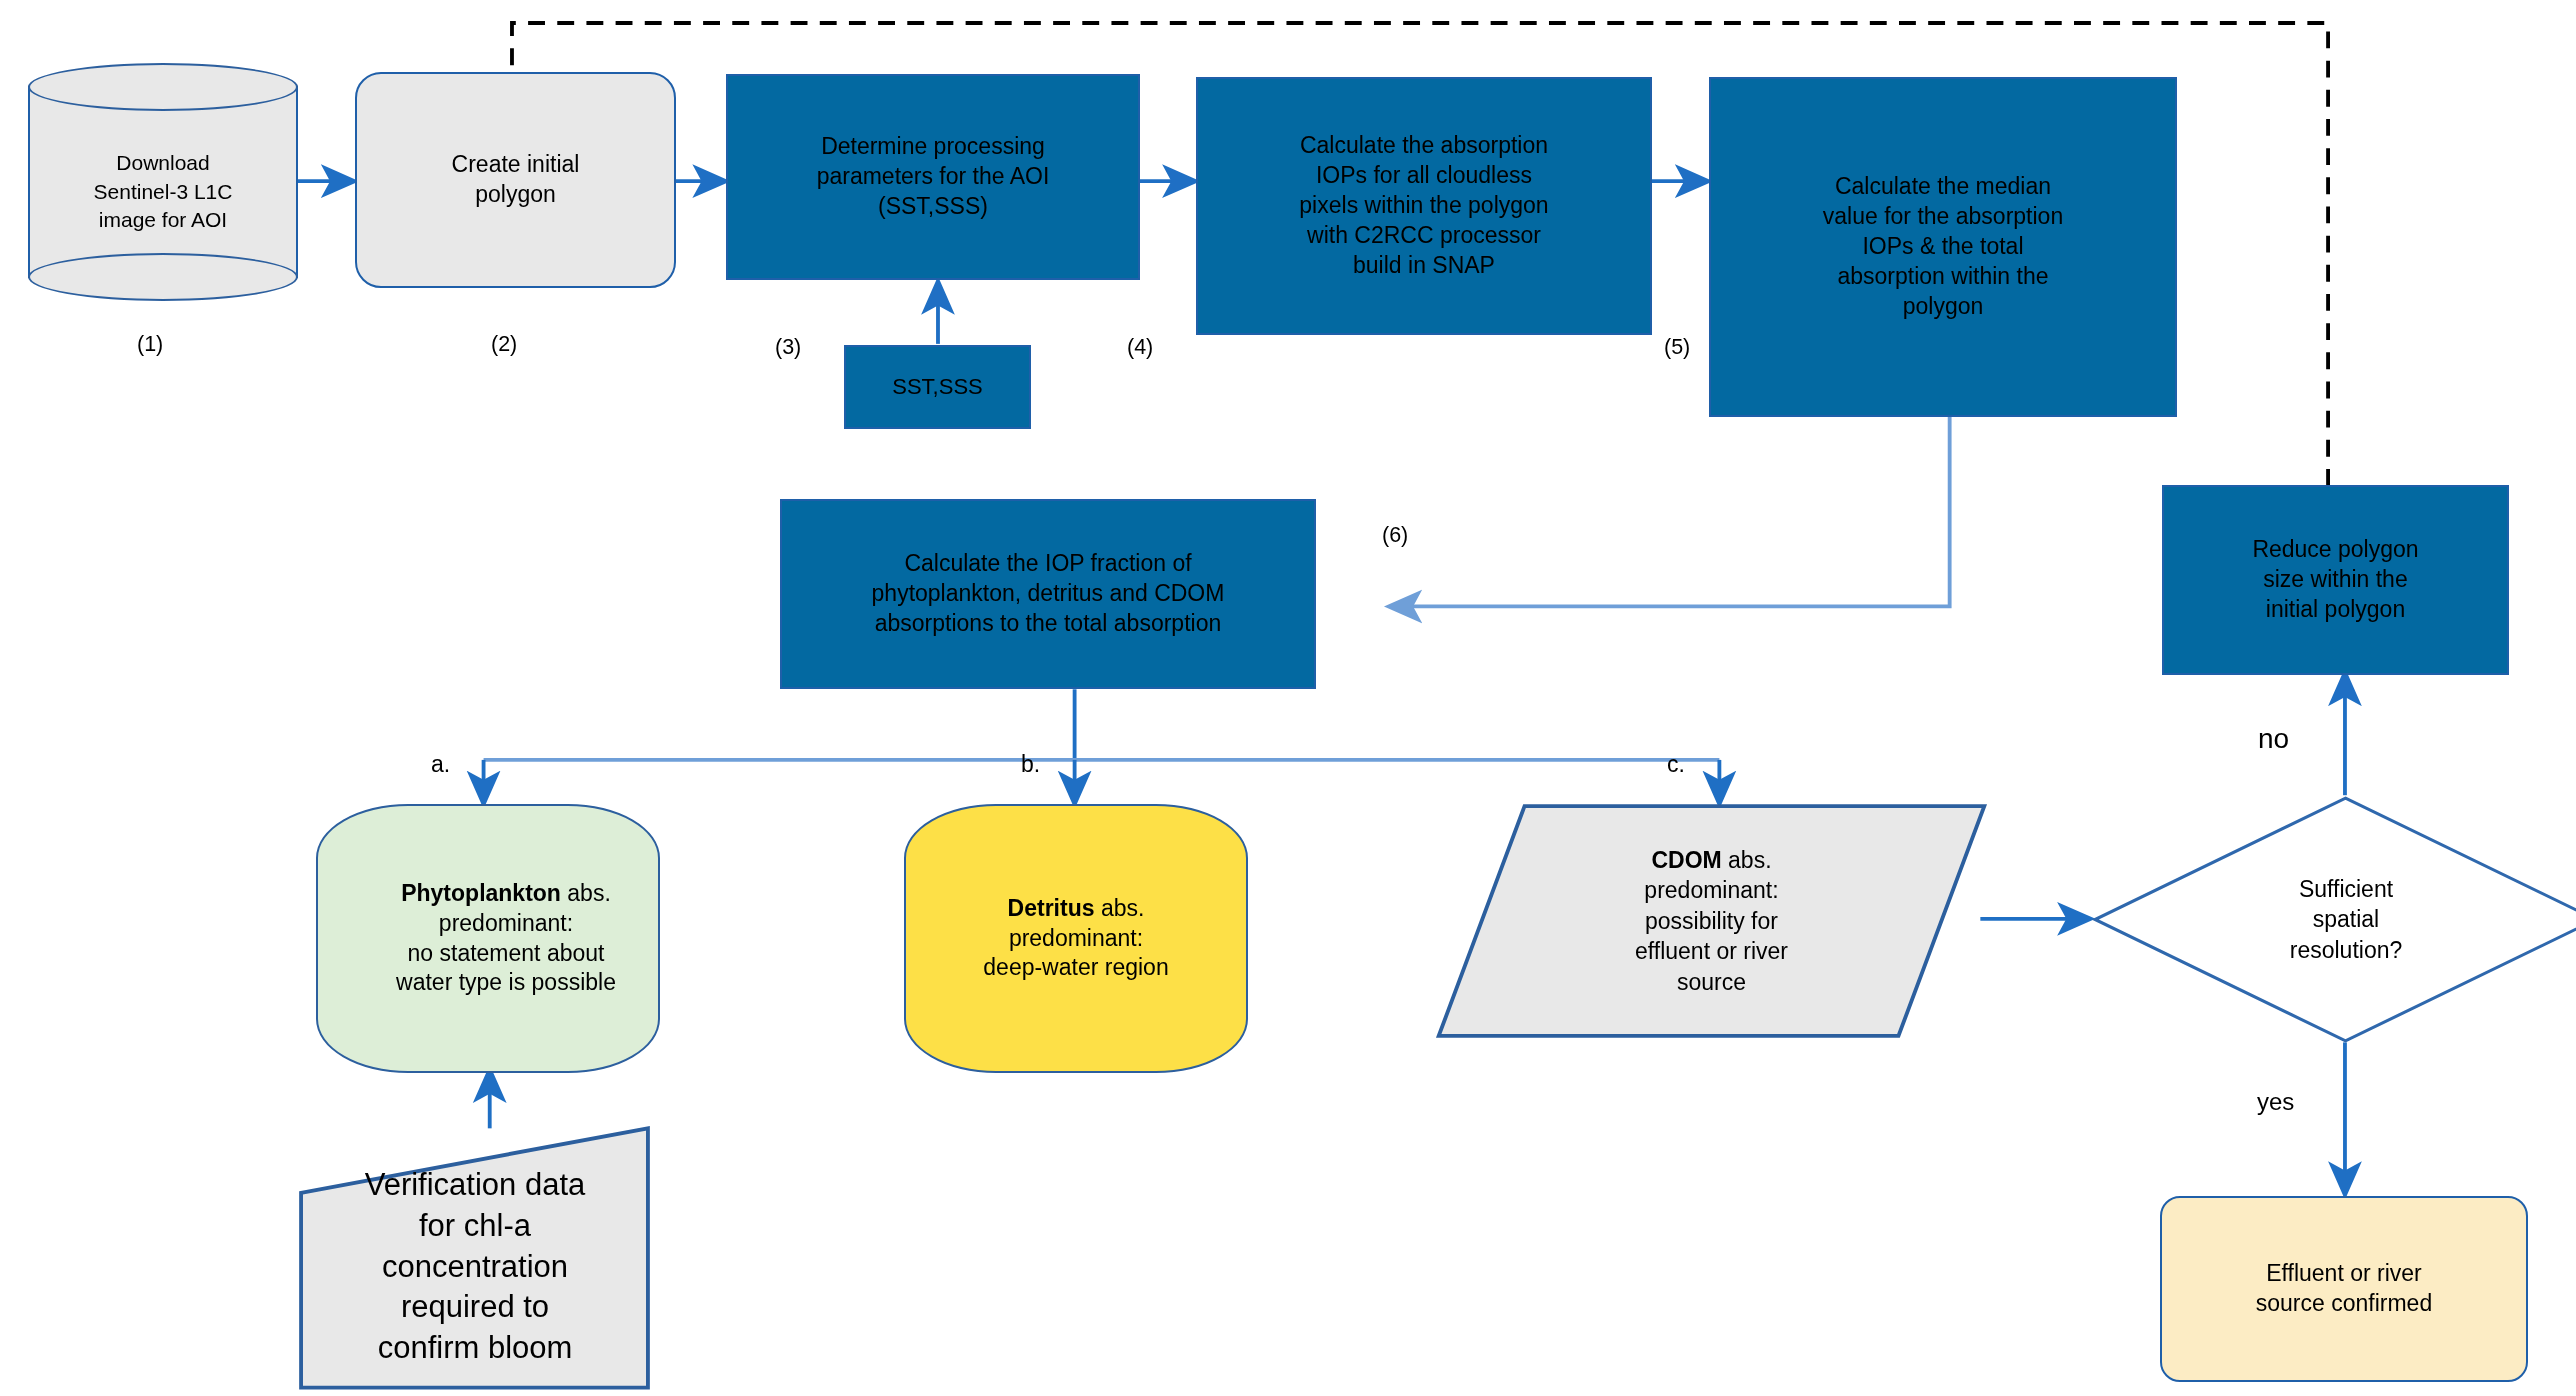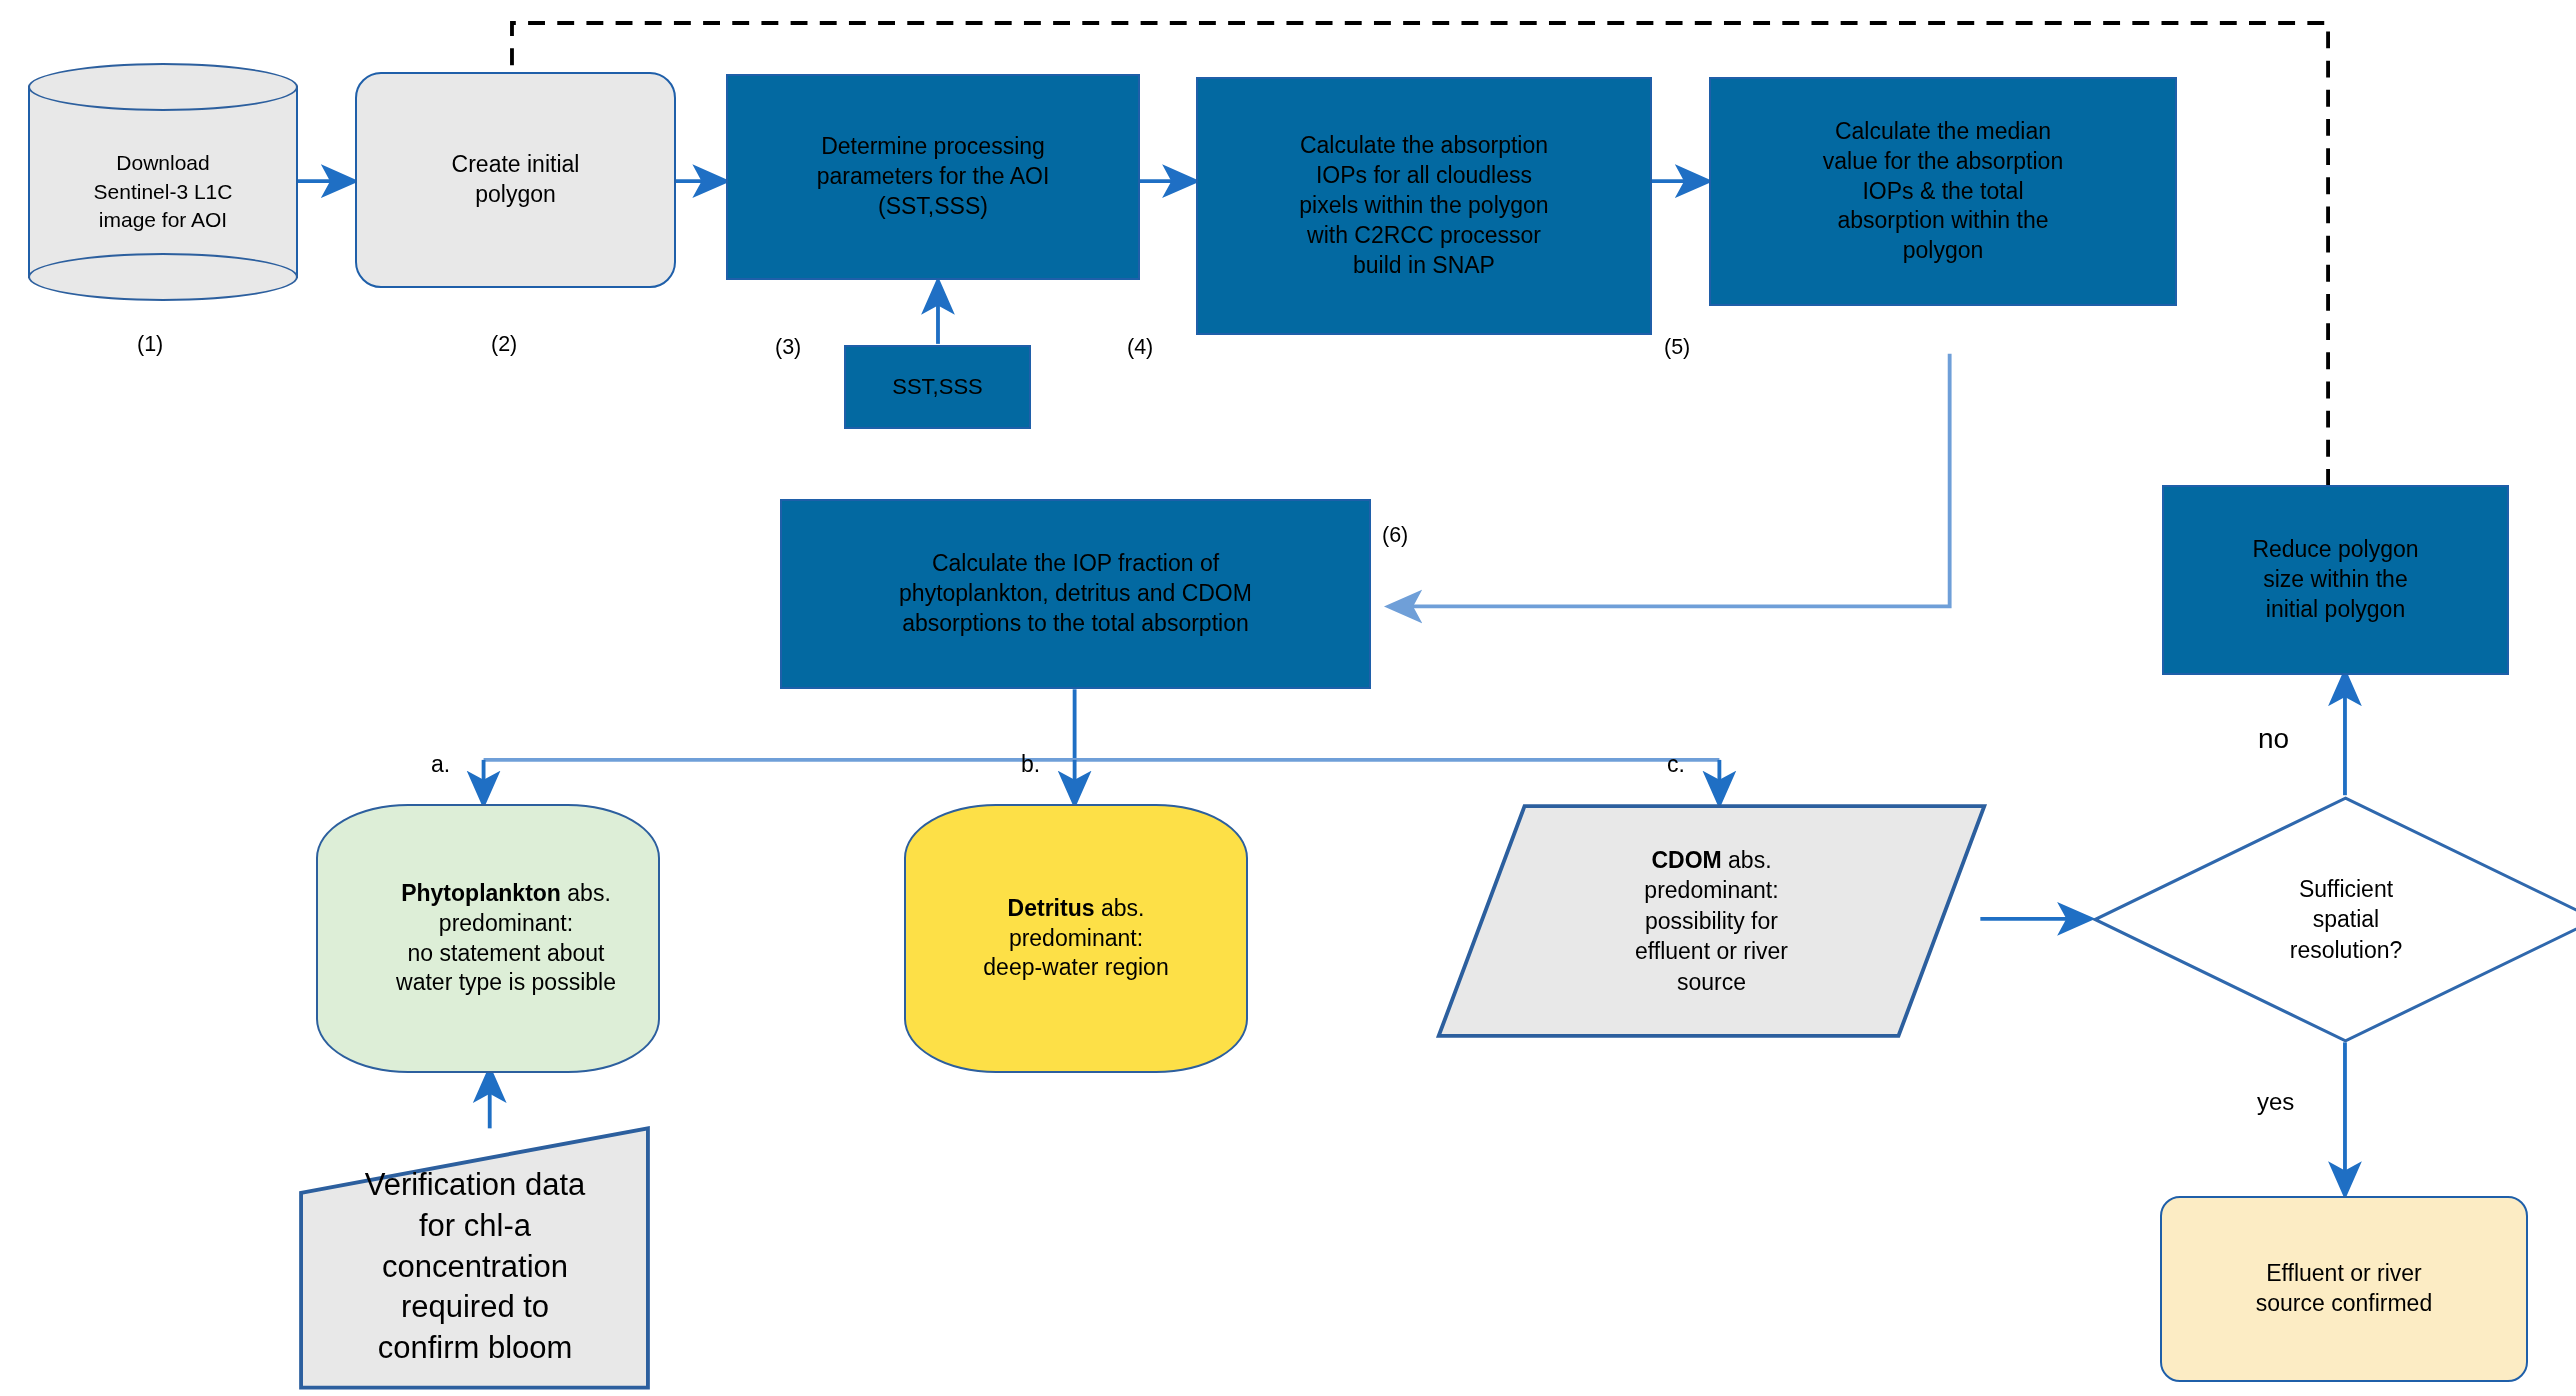--- a/index.html
+++ b/index.html
@@ -219,30 +219,30 @@
 
   <div class="node proc" style="left:1196px; top:77px; width:456px; height:258px; font-size:23px;">
     <span class="txt">Calculate the absorption
 IOPs for all cloudless
 pixels within the polygon
 with C2RCC processor
 build in SNAP</span>
   </div>
   <div class="caption" style="left:1127px; top:335px; font-size:21.5px;">(4)</div>
 
-  <div class="node proc" style="left:1709px; top:77px; width:468px; height:229px; font-size:23px;">
+  <div class="node proc" style="left:1709px; top:77px; width:468px; height:340px; font-size:23px;">
     <span class="txt">Calculate the median
 value for the absorption
 IOPs &amp; the total
 absorption within the
 polygon</span>
   </div>
   <div class="caption" style="left:1664px; top:335px; font-size:21.5px;">(5)</div>
 
-  <div class="node proc" style="left:780px; top:499px; width:591px; height:190px; font-size:23px;">
+  <div class="node proc" style="left:780px; top:499px; width:536px; height:190px; font-size:23px;">
     <span class="txt">Calculate the IOP fraction of
 phytoplankton, detritus and CDOM
 absorptions to the total absorption</span>
   </div>
   <div class="caption" style="left:1382px; top:523px; font-size:21.5px;">(6)</div>
 
   <div class="node proc" style="left:2162px; top:485px; width:347px; height:190px; font-size:23px;">
     <span class="txt">Reduce polygon
 size within the
 initial polygon</span>

